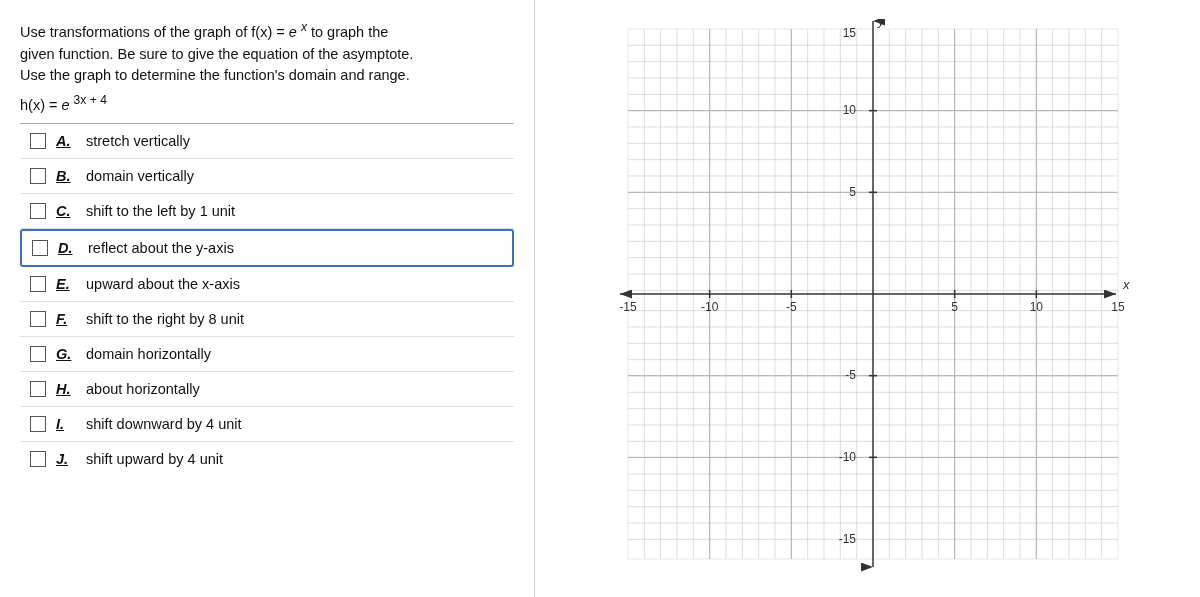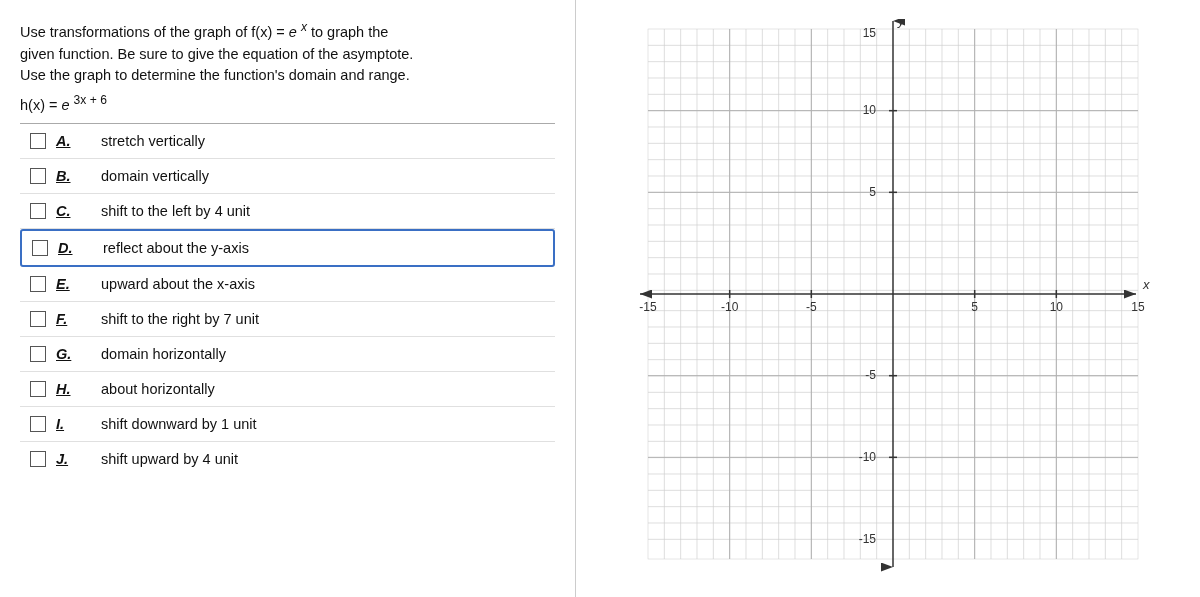--- a/index.html
+++ b/index.html
@@ -7,21 +7,21 @@
       font-family: Arial, sans-serif;
       background: #fff;
       width: 1200px;
       height: 597px;
       overflow: hidden;
       display: flex;
       flex-direction: row;
     }
 
     .left-panel {
-      width: 576px;
+      width: 535px;
       padding: 18px 20px 10px 20px;
       border-right: 1px solid #ccc;
       display: flex;
       flex-direction: column;
     }
 
     .question-text {
       font-size: 14.5px;
       line-height: 1.5;
       color: #111;
@@ -77,21 +77,20 @@
     .option-label {
       font-style: italic;
       font-weight: bold;
       margin-right: 8px;
       text-decoration: underline;
       min-width: 22px;
     }
 
     .option-text {
       font-style: normal;
-      margin-left: 15px;
     }
 
     
     .right-panel {
       flex: 1;
       display: flex;
       align-items: center;
       justify-content: center;
       padding: 10px;
       background: #fff;
@@ -111,68 +110,68 @@
 </head>
 <body>
 
 <div class="left-panel">
   <div class="question-text">
     Use transformations of the graph of f(x) = <span style="font-style:italic;">e</span> <sup style="font-style:italic;">x</sup> to graph the<br>
     given function. Be sure to give the equation of the asymptote.<br>
     Use the graph to determine the function's domain and range.
   </div>
   <div class="equation">
-    h(x) = <span class="eq-math">e</span> <sup>3x + 6</sup>
+    h(x) = <span class="eq-math">e</span> <sup>3x + 4</sup>
   </div>
   <hr class="divider">
   <ul class="options-list">
     <li class="option-item">
       <div class="option-checkbox"></div>
       <span class="option-label">A.</span>
       <span class="option-text">stretch vertically</span>
     </li>
     <li class="option-item">
       <div class="option-checkbox"></div>
       <span class="option-label">B.</span>
       <span class="option-text">domain vertically</span>
     </li>
     <li class="option-item">
       <div class="option-checkbox"></div>
       <span class="option-label">C.</span>
-      <span class="option-text">shift to the left by 4 unit</span>
+      <span class="option-text">shift to the left by 1 unit</span>
     </li>
     <li class="option-item selected">
       <div class="option-checkbox"></div>
       <span class="option-label">D.</span>
       <span class="option-text">reflect about the y-axis</span>
     </li>
     <li class="option-item">
       <div class="option-checkbox"></div>
       <span class="option-label">E.</span>
       <span class="option-text">upward about the x-axis</span>
     </li>
     <li class="option-item">
       <div class="option-checkbox"></div>
       <span class="option-label">F.</span>
-      <span class="option-text">shift to the right by 7 unit</span>
+      <span class="option-text">shift to the right by 8 unit</span>
     </li>
     <li class="option-item">
       <div class="option-checkbox"></div>
       <span class="option-label">G.</span>
       <span class="option-text">domain horizontally</span>
     </li>
     <li class="option-item">
       <div class="option-checkbox"></div>
       <span class="option-label">H.</span>
       <span class="option-text">about horizontally</span>
     </li>
     <li class="option-item">
       <div class="option-checkbox"></div>
       <span class="option-label">I.</span>
-      <span class="option-text">shift downward by 1 unit</span>
+      <span class="option-text">shift downward by 4 unit</span>
     </li>
     <li class="option-item" style="border-bottom:none;">
       <div class="option-checkbox"></div>
       <span class="option-label">J.</span>
       <span class="option-text">shift upward by 4 unit</span>
     </li>
   </ul>
 </div>
 
 <div class="right-panel">

